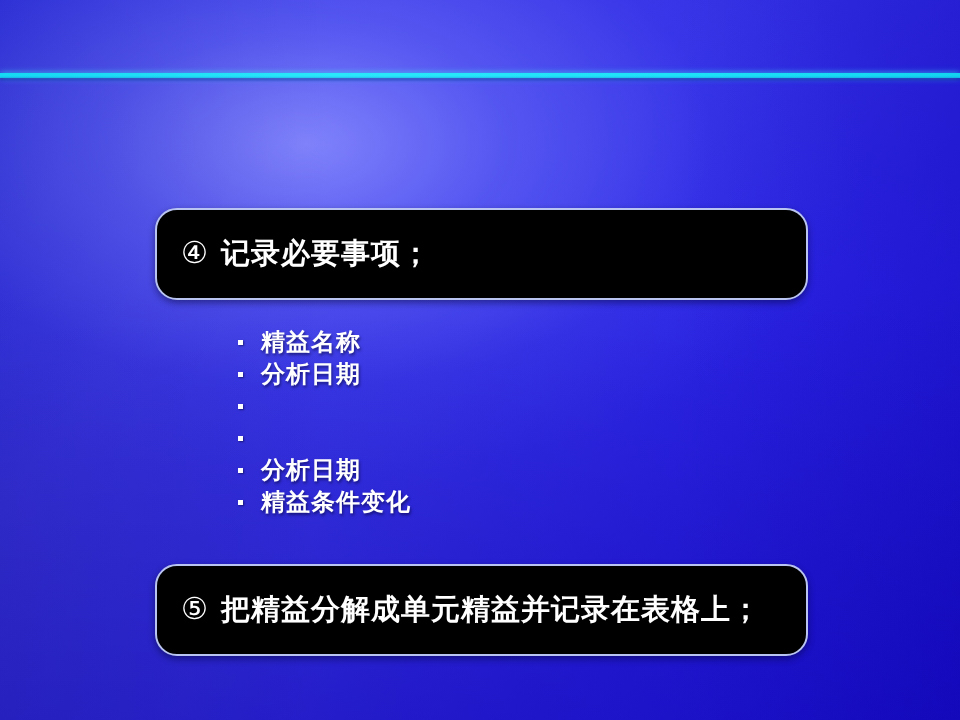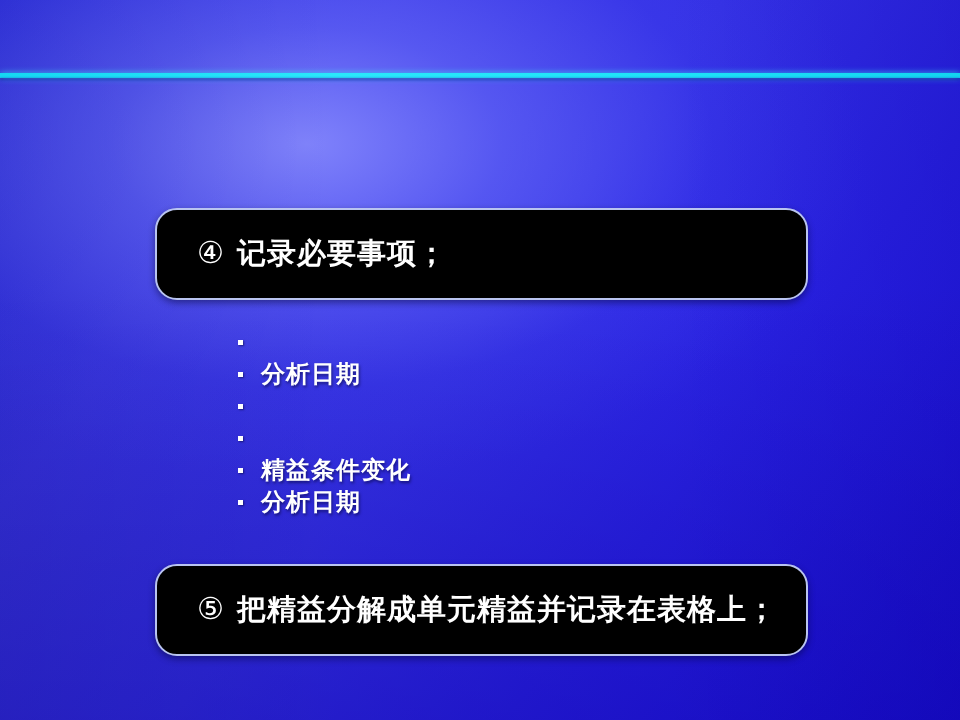--- a/index.html
+++ b/index.html
@@ -78,21 +78,21 @@
     box-shadow: 0 3px 7px rgba(0,0,40,0.45);
   }
   .callout-1 { top: 208px; height: 92px; }
   .callout-2 { top: 564px; height: 92px; text-decoration: underline; }
 
   .callout-text {
     color: #ffffff;
     font-size: 29px;
     font-weight: bold;
     letter-spacing: 1px;
-    padding-left: 40px;
+    padding-left: 24px;
     white-space: nowrap;
   }
   .callout-num {
     font-size: 30px;
     font-weight: normal;
     margin-right: 12px;
   }
 
   
   .bullets {
@@ -136,38 +136,39 @@
 
     <div class="callout callout-1">
       <div class="callout-text">
         <span class="callout-num">④</span><span>记录必要事项；</span>
       </div>
     </div>
 
     <ul class="bullets">
       <li>
         <span class="bullet-dot"></span>
+        <span>精益名称</span>
       </li>
       <li>
         <span class="bullet-dot"></span>
         <span>分析日期</span>
       </li>
       <li>
         <span class="bullet-dot"></span>
       </li>
       <li>
         <span class="bullet-dot"></span>
       </li>
       <li>
         <span class="bullet-dot"></span>
-        <span>精益条件变化</span>
+        <span>分析日期</span>
       </li>
       <li>
         <span class="bullet-dot"></span>
-        <span>分析日期</span>
+        <span>精益条件变化</span>
       </li>
     </ul>
 
     <div class="callout callout-2">
       <div class="callout-text">
         <span class="callout-num">⑤</span><span>把精益分解成单元精益并记录在表格上；</span>
       </div>
     </div>
 
   </div>

